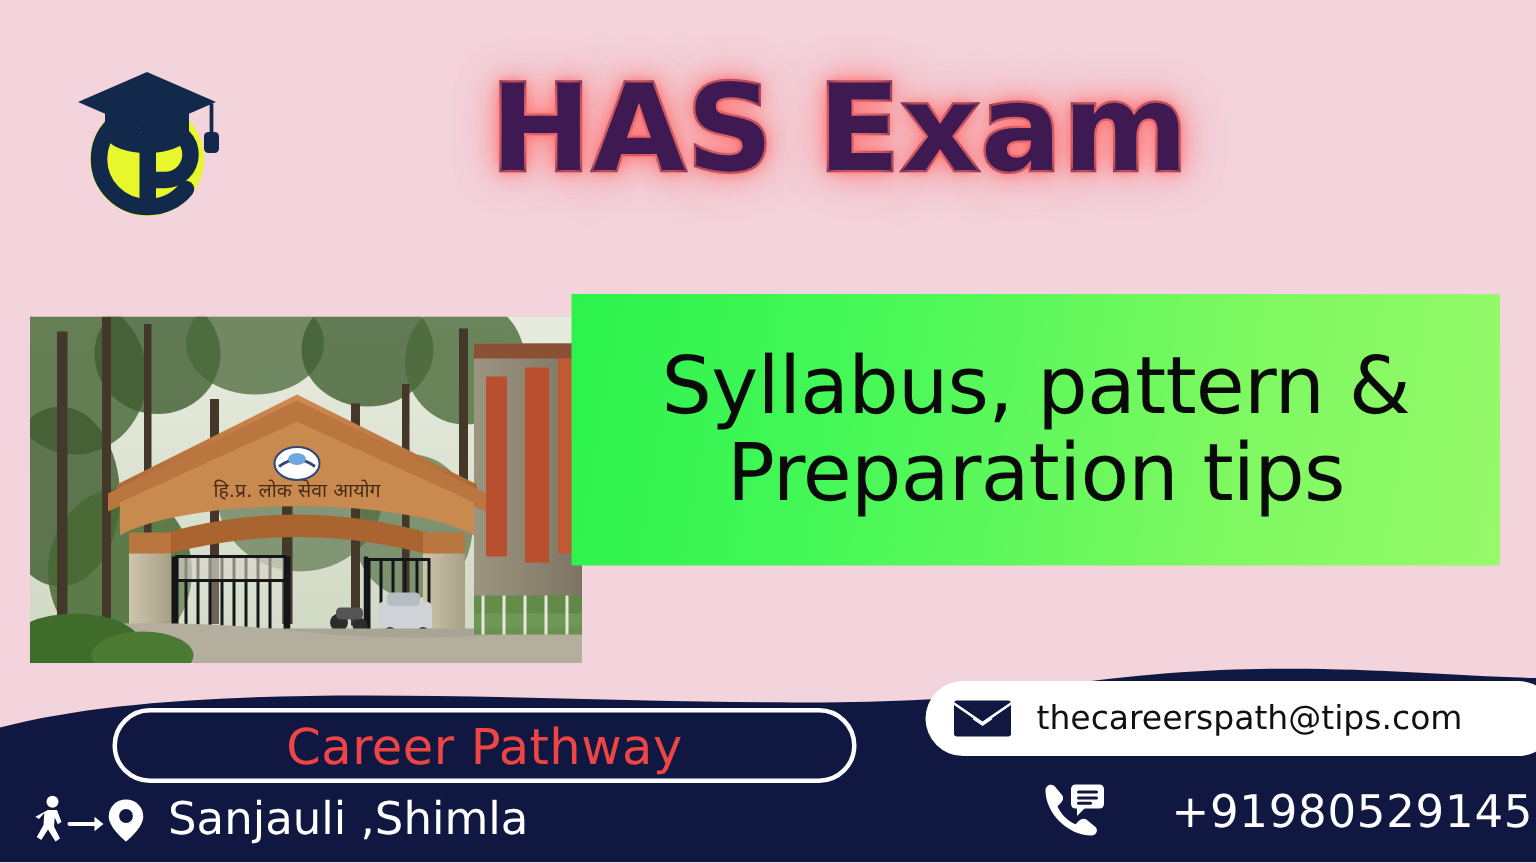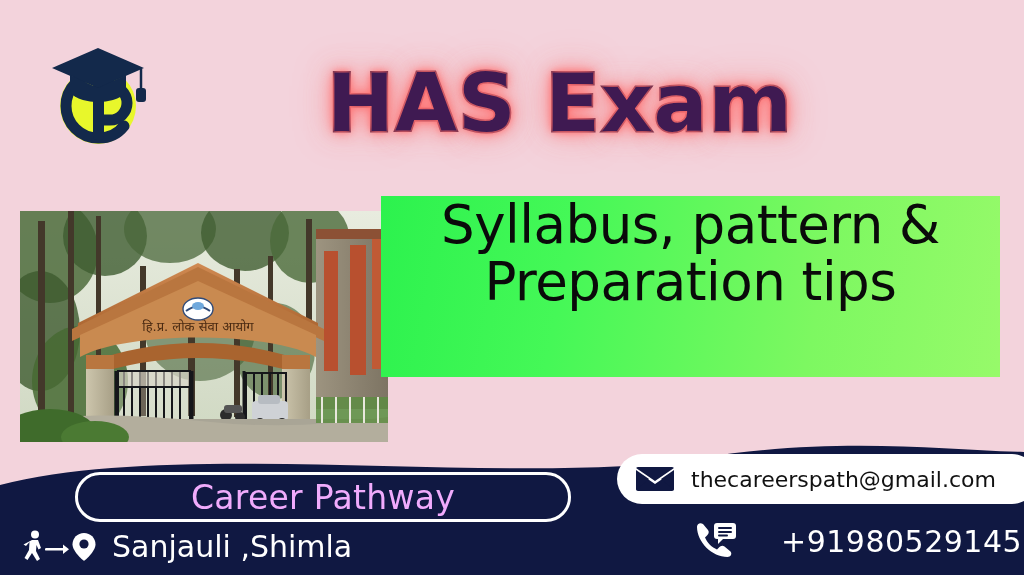--- a/index.html
+++ b/index.html
@@ -24,25 +24,25 @@
     top: 36px;
     width: 108px;
     height: 112px;
   }
   .logo svg { display: block; width: 100%; height: 100%; }
 
   
   .title {
     position: absolute;
     left: 300px;
-    top: 34px;
+    top: 46px;
     width: 520px;
     height: 110px;
     display: flex;
-    align-items: flex-end;
+    align-items: flex-start;
     justify-content: center;
   }
   .title-text {
     font-family: "DejaVu Sans", sans-serif;
     font-size: 80px;
     font-weight: bold;
     letter-spacing: 1px;
     color: #3f1a52;
     -webkit-text-stroke: 3px #2a0d3a;
     paint-order: stroke fill;
@@ -72,20 +72,21 @@
   .green-banner {
     position: absolute;
     left: 381px;
     top: 196px;
     width: 619px;
     height: 181px;
     background: linear-gradient(100deg, #2cf24e 0%, #45f857 30%, #7df861 70%, #97fa6a 100%);
     display: flex;
     flex-direction: column;
     align-items: center;
+    justify-content: center;
   }
   .green-line {
     font-family: "DejaVu Sans", sans-serif;
     font-size: 53px;
     font-weight: 400;
     color: #0a0a0a;
     line-height: 1.08;
     white-space: nowrap;
     letter-spacing: -0.5px;
   }
@@ -110,21 +111,21 @@
     border: 3px solid #ffffff;
     border-radius: 26px;
     display: flex;
     align-items: center;
     justify-content: center;
   }
   .pill-career-text {
     font-family: "DejaVu Sans", sans-serif;
     font-size: 33px;
     font-weight: 500;
-    color: #f0abfc;
+    color: #ef4444;
     letter-spacing: 0.3px;
     white-space: nowrap;
   }
 
   .location-row {
     position: absolute;
     left: 18px;
     top: 525px;
     height: 42px;
     display: flex;
@@ -373,21 +374,21 @@
 
   <div class="pill-email">
     <span style="display:flex;align-items:center;">
       <svg width="40" height="28" viewBox="0 0 40 28" xmlns="http://www.w3.org/2000/svg" aria-hidden="true">
         <rect x="1" y="2" width="38" height="24" rx="2" fill="#101842"></rect>
         <path d="M1 3 L20 16 L39 3 L39 6 L20 19 L1 6 Z" fill="#ffffff"></path>
         <path d="M1 25 L14 14 L1 5 Z" fill="#101842"></path>
         <path d="M39 25 L26 14 L39 5 Z" fill="#101842"></path>
       </svg>
     </span>
-    <span class="email-text">thecareerspath@gmail.com</span>
+    <span class="email-text">thecareerspath@tips.com</span>
   </div>
 
   <div class="phone-row">
     <span style="display:flex;align-items:center;">
       <svg width="46" height="40" viewBox="0 0 46 40" xmlns="http://www.w3.org/2000/svg" aria-hidden="true">
         <path d="M4 6 C4 3 7 1 10 3 L15 9 C16.5 11 15.5 13 14 14.5 L12 16.5 C14 21.5 19 26.5 24 28.5 L26 26.5 C27.5 25 29.5 24 31.5 25.5 L37.5 30.5 C39.5 33 37.5 36 34.5 36 C19 36 4 21 4 6 Z" fill="#ffffff"></path>
         <rect x="21" y="2" width="22" height="16" rx="3" fill="#ffffff"></rect>
         <path d="M25 17 L25 23 L31 17 Z" fill="#ffffff"></path>
         <g stroke="#101842" stroke-width="2" stroke-linecap="round">
           <line x1="26" y1="7" x2="38" y2="7"></line>

